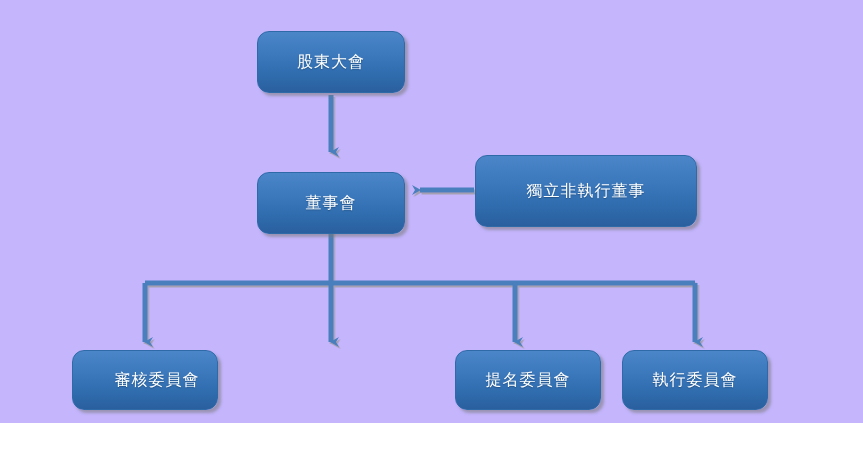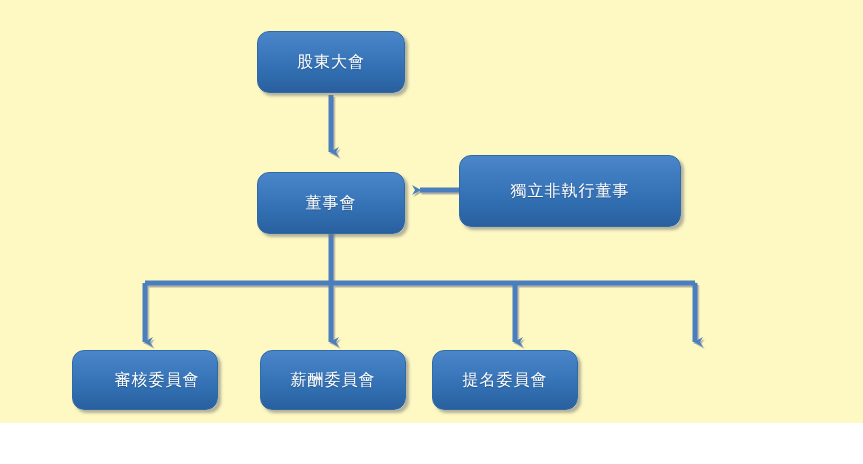--- a/index.html
+++ b/index.html
@@ -10,21 +10,21 @@
   body {
     width: 863px;
     height: 464px;
     font-family: "Liberation Sans", "DejaVu Sans", sans-serif;
     overflow: hidden;
   }
   #chart-canvas {
     position: relative;
     width: 863px;
     height: 423px;
-    background: #fef9c3;
+    background: #c4b5fd;
   }
   svg.connector-layer {
     position: absolute;
     left: 0;
     top: 0;
     width: 863px;
     height: 464px;
     pointer-events: none;
   }
   .node {
@@ -42,24 +42,24 @@
   .node-label {
     color: #ffffff;
     font-size: 16px;
     line-height: 1;
     letter-spacing: 1px;
     white-space: nowrap;
     text-shadow: 0 1px 1px rgba(20,50,85,0.45);
   }
   .node-shareholders { left: 257px; top: 31px;  width: 148px; height: 62px; }
   .node-board        { left: 257px; top: 172px; width: 148px; height: 62px; }
-  .node-ined         { left: 459px; top: 155px; width: 222px; height: 72px; }
+  .node-ined         { left: 475px; top: 155px; width: 222px; height: 72px; }
   .node-audit        { left: 72px;  top: 350px; width: 146px; height: 60px; padding-left: 24px; }
   .node-remuneration { left: 260px; top: 350px; width: 146px; height: 60px; }
-  .node-nomination   { left: 432px; top: 350px; width: 146px; height: 60px; }
+  .node-nomination   { left: 455px; top: 350px; width: 146px; height: 60px; }
   .node-executive    { left: 622px; top: 350px; width: 146px; height: 60px; }
 </style>
 </head>
 <body>
 
 <div id="chart-canvas">
 
   <svg class="connector-layer" viewBox="0 0 863 464" xmlns="http://www.w3.org/2000/svg">
     <defs>
       <marker id="arrow-down" markerWidth="10" markerHeight="10" refX="5" refY="8" orient="auto" markerUnits="userSpaceOnUse">
@@ -99,22 +99,22 @@
   </div>
 
   <div class="node node-ined">
     <span class="node-label">獨立非執行董事</span>
   </div>
 
   <div class="node node-audit">
     <span class="node-label">審核委員會</span>
   </div>
 
-  <div class="node node-remuneration">
-    <span class="node-label">薪酬委員會</span>
-  </div>
 
   <div class="node node-nomination">
     <span class="node-label">提名委員會</span>
   </div>
 
+  <div class="node node-executive">
+    <span class="node-label">執行委員會</span>
+  </div>
 
 </div>
 
 </body></html>

